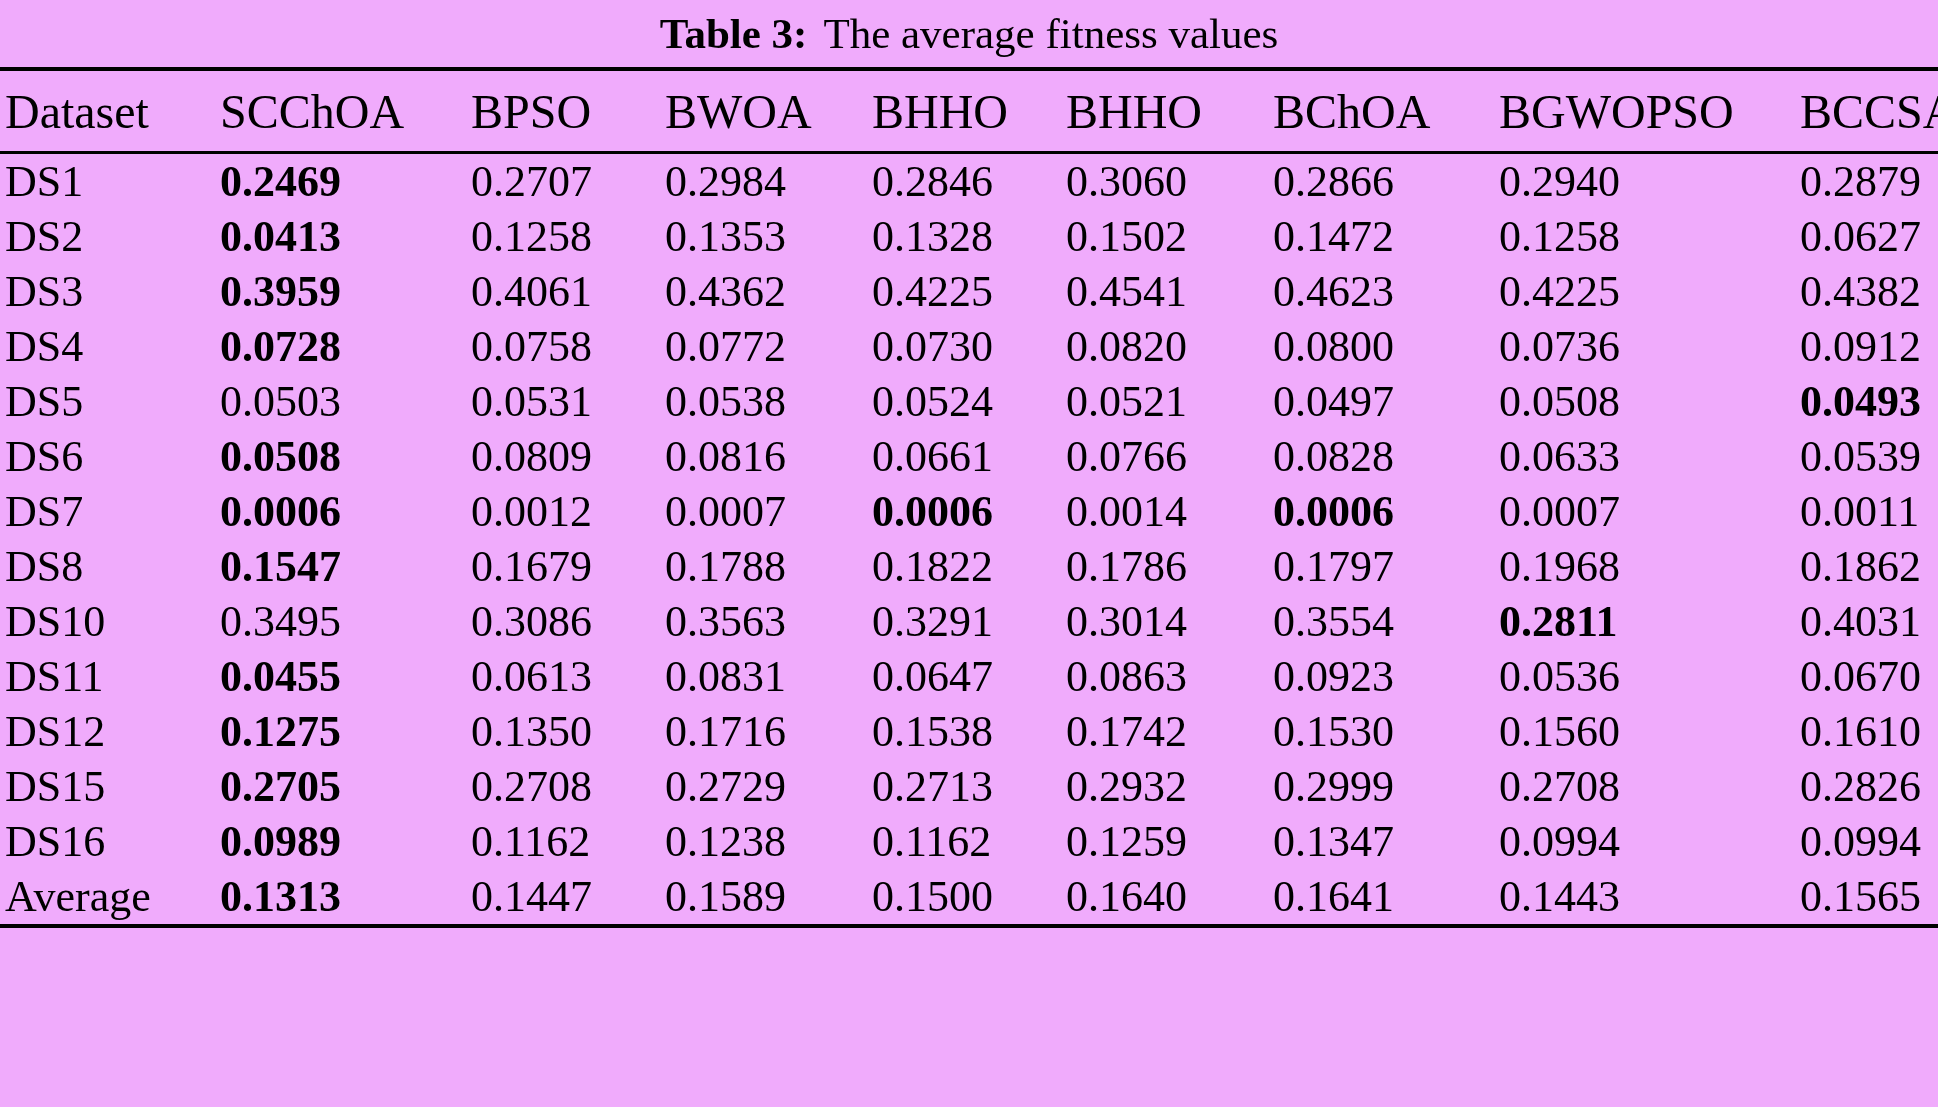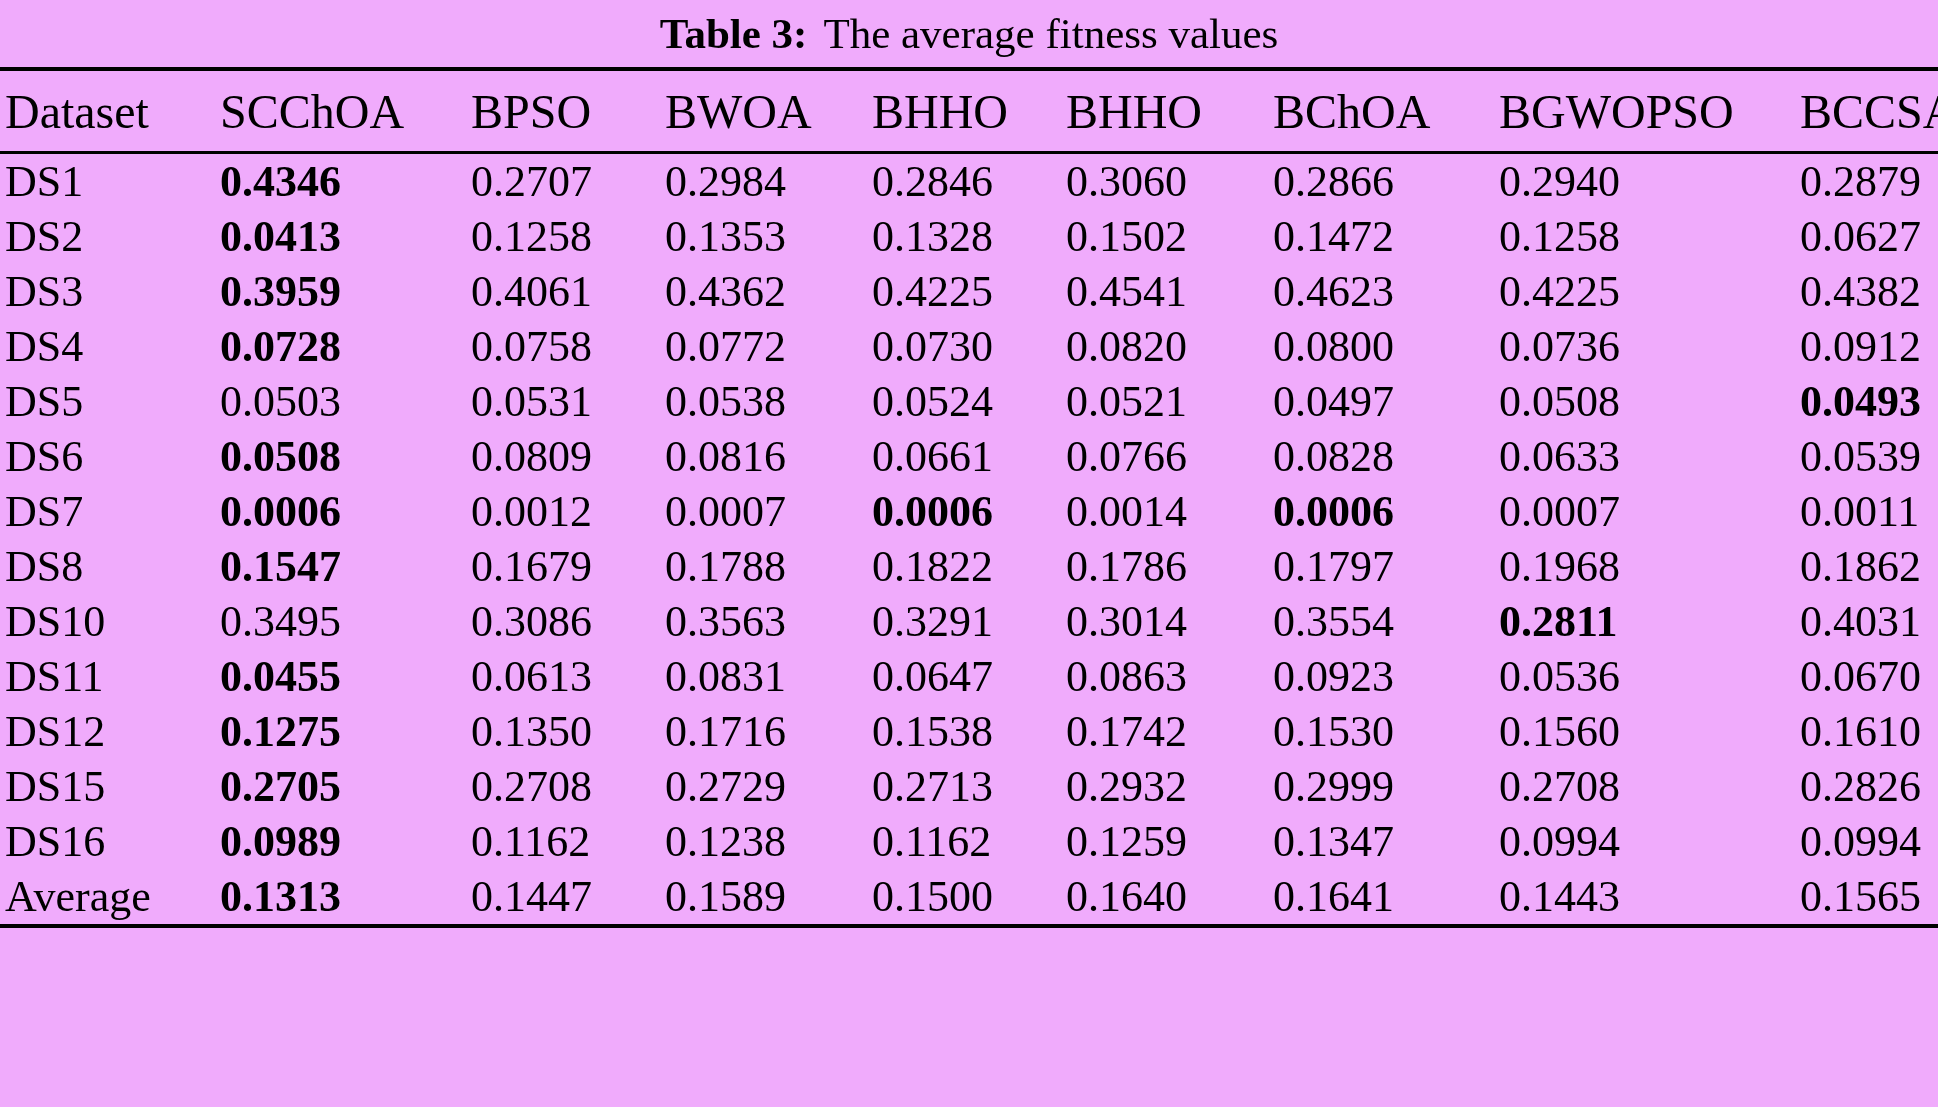--- a/index.html
+++ b/index.html
@@ -103,21 +103,21 @@
           <th>BHHO</th>
           <th>BHHO</th>
           <th>BChOA</th>
           <th>BGWOPSO</th>
           <th>BCCSA</th>
         </tr>
     </thead>
     <tbody id="table-body">
         <tr>
           <td>DS1</td>
-          <td class="bold">0.4346</td>
+          <td class="bold">0.2469</td>
           <td>0.2707</td>
           <td>0.2984</td>
           <td>0.2846</td>
           <td>0.3060</td>
           <td>0.2866</td>
           <td>0.2940</td>
           <td>0.2879</td>
         </tr>
         <tr>
           <td>DS2</td>

